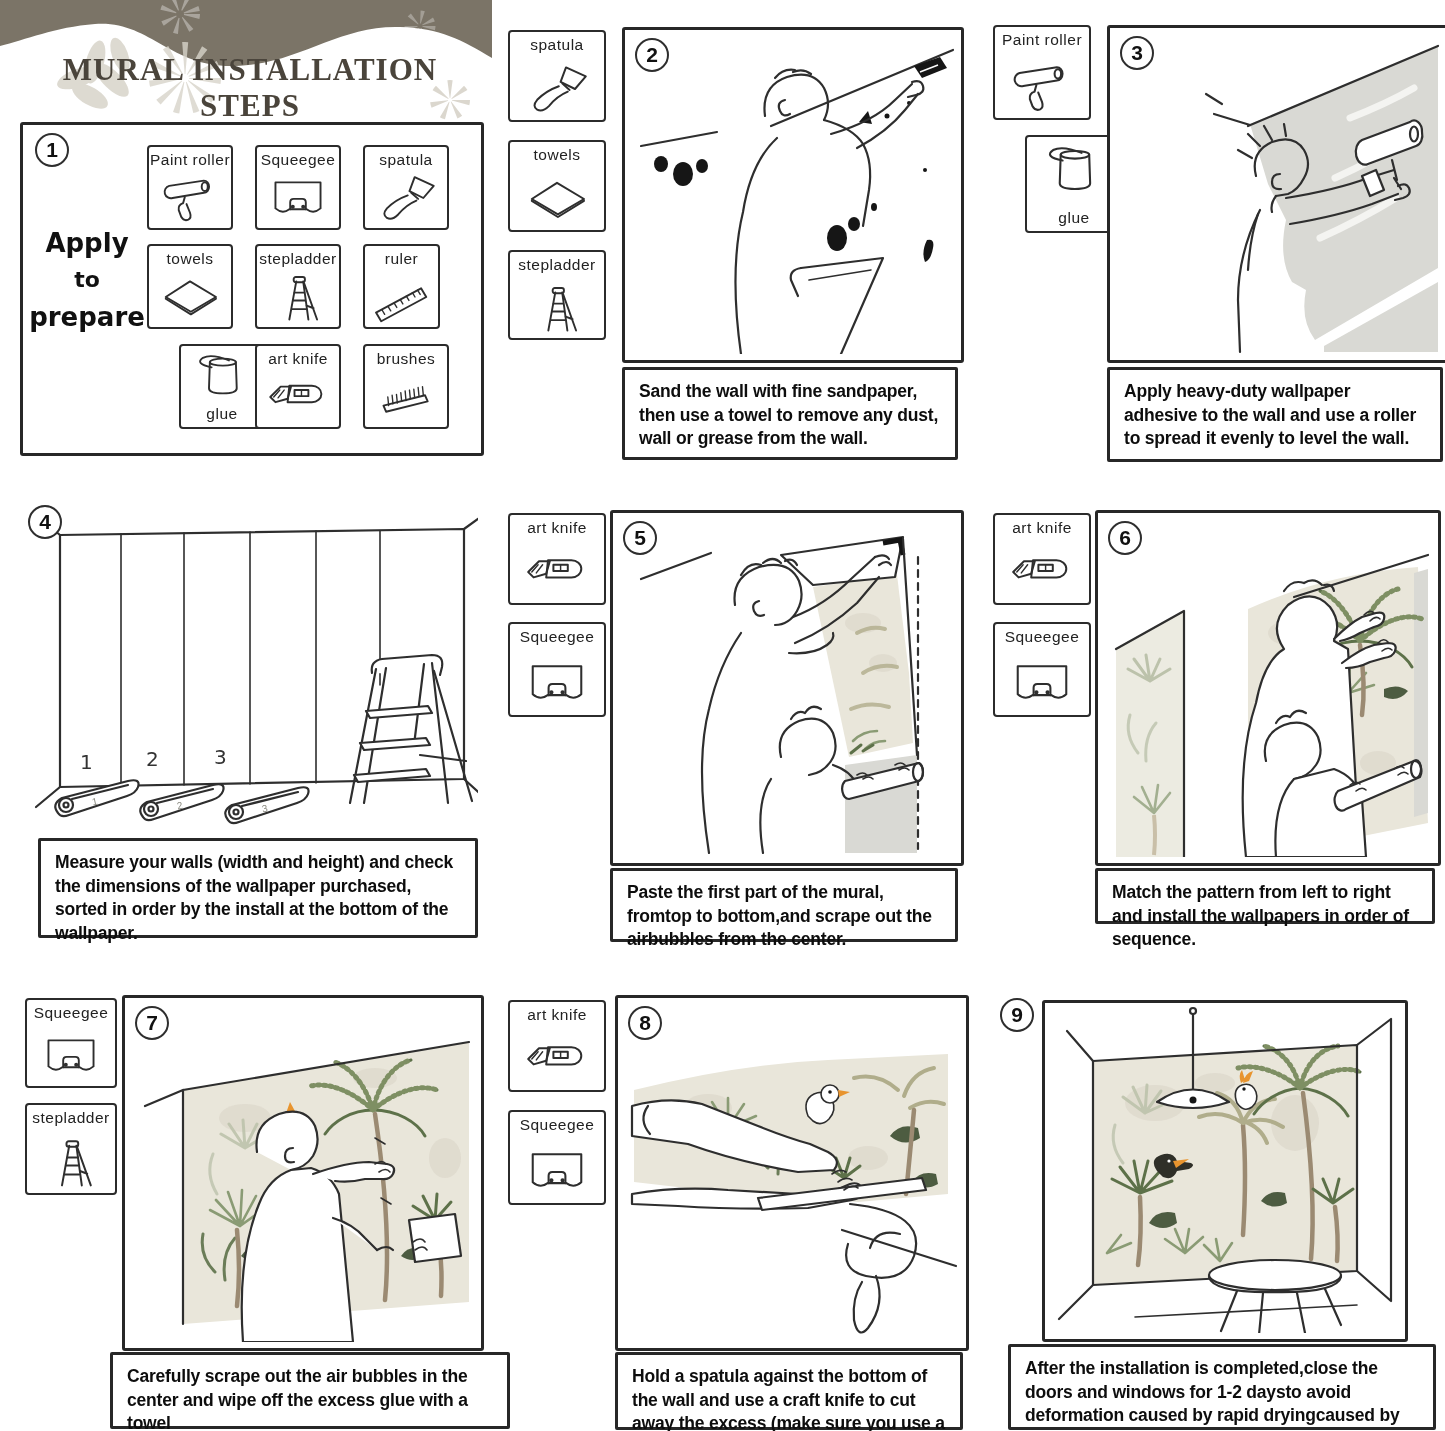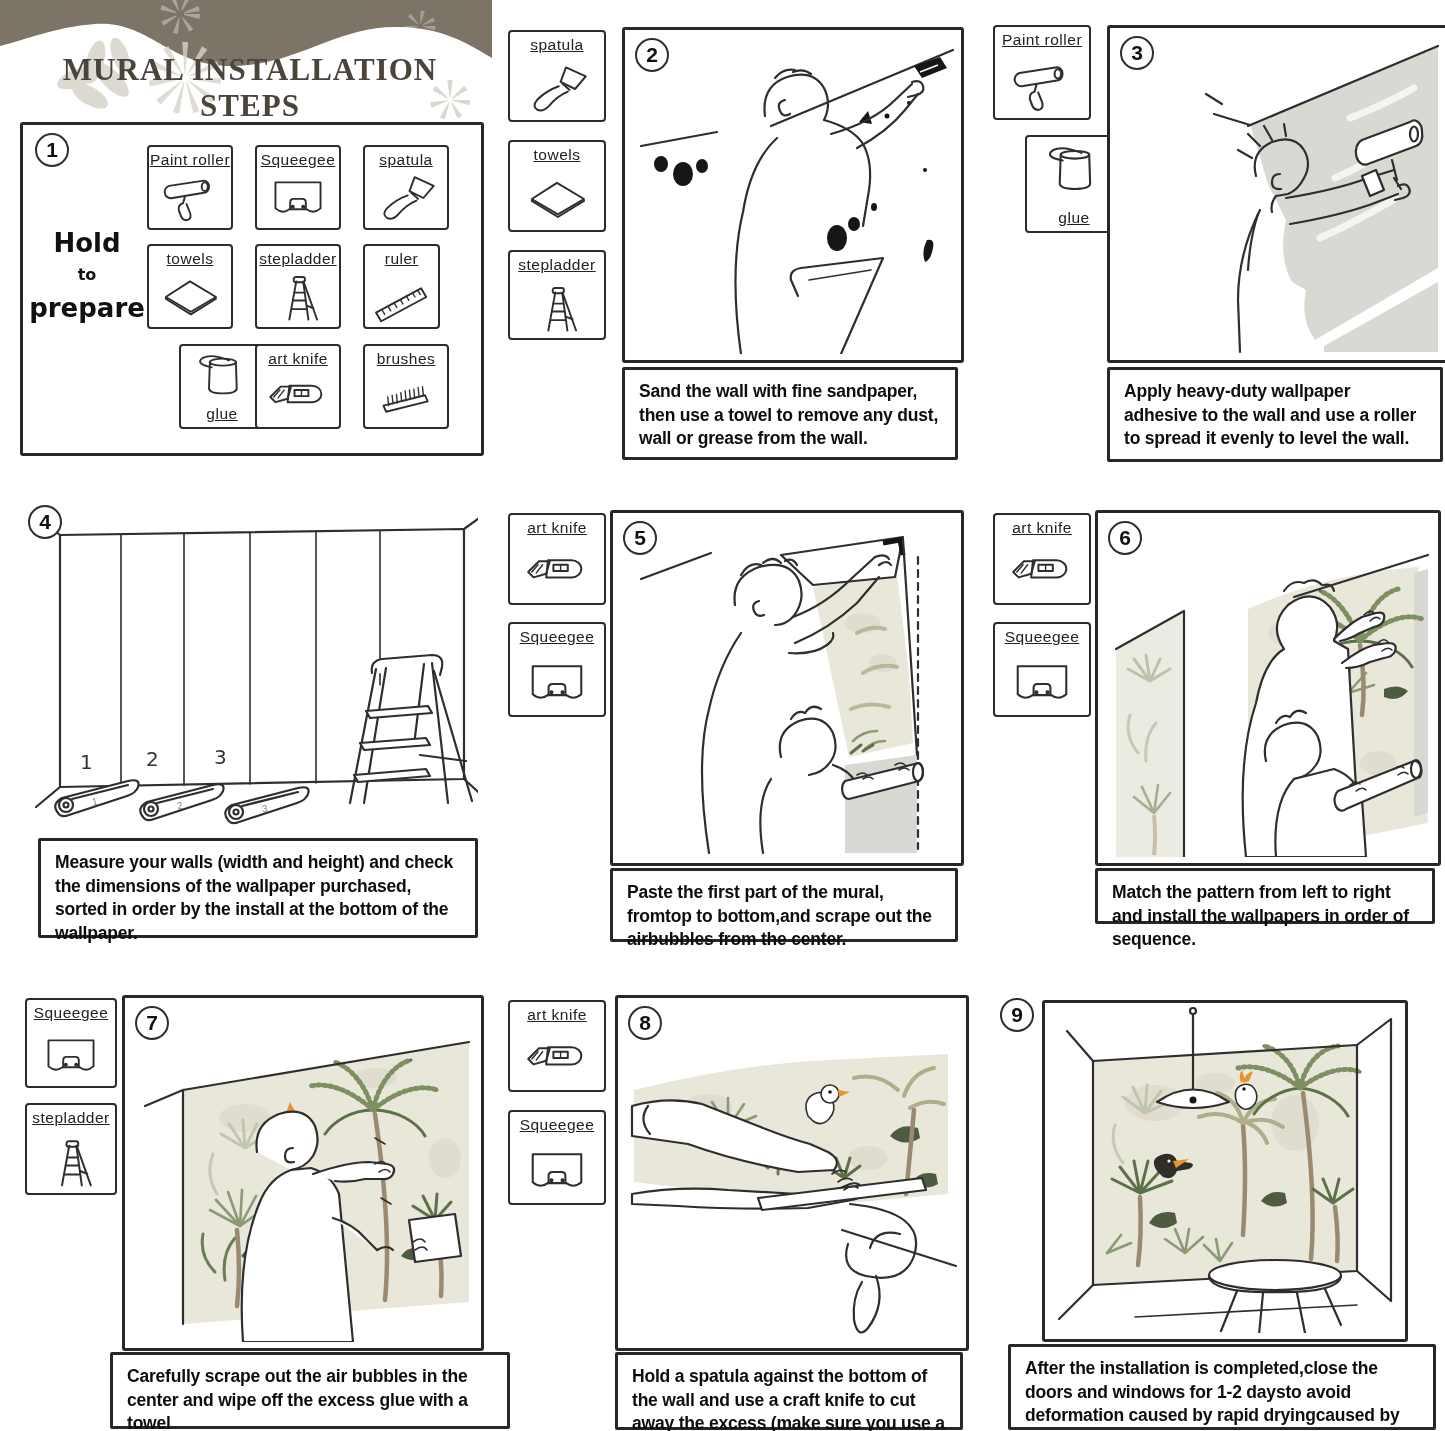--- a/index.html
+++ b/index.html
@@ -16,21 +16,21 @@
     font-size:17.5px;font-weight:600;letter-spacing:-0.2px;line-height:1.35;
     padding:10px 14px;box-sizing:border-box;color:#0d0d0d;}
   .num{position:absolute;width:34px;height:34px;border:2.5px solid #2e2e2e;border-radius:50%;
     display:flex;align-items:center;justify-content:center;font-size:21px;font-weight:600;
     background:#fff;box-sizing:border-box;z-index:5;}
   
   .tile,.sbox{position:absolute;border:2.5px solid #2b2b2b;border-radius:4px;background:#fff;
     display:flex;flex-direction:column;align-items:center;justify-content:space-between;
     box-sizing:border-box;padding:4px 2px;}
   .tile.rev,.sbox.rev{flex-direction:column-reverse;margin-left:32px;}
-  .tlabel{font-size:15.5px;letter-spacing:0.5px;color:#222;white-space:nowrap;text-decoration:underline;}
+  .tlabel{font-size:15.5px;letter-spacing:0.5px;color:#222;white-space:nowrap;}
   .ticon{flex:0 0 auto;}
   .ill{position:absolute;left:0;top:0;}
   .wnum{position:absolute;font-size:20px;color:#333;font-family:"DejaVu Sans",sans-serif;}
   .rnum{position:absolute;font-size:10px;color:#8a8a80;transform:rotate(-12deg);}
   
   svg .ln{stroke:#2e2e2e;stroke-width:2.2;fill:none;stroke-linecap:round;stroke-linejoin:round;}
   svg .thin{stroke-width:1.6;}
   svg .wfill{fill:#fff;}
   svg .blob{fill:#161616;stroke:none;}
   svg .gray{fill:#d9d9d4;stroke:none;}
@@ -116,22 +116,22 @@
       <ellipse cx="120" cy="55" rx="8" ry="18" transform="rotate(-20 120 55)"></ellipse>
     </g>
     <circle cx="185" cy="78" r="20" fill="none" stroke="#d7d3c9" stroke-width="32" stroke-dasharray="3.5 8" opacity="0.8"></circle>
     <circle cx="450" cy="100" r="11" fill="none" stroke="#d7d3c9" stroke-width="18" stroke-dasharray="3 7" opacity="0.9"></circle>
   </svg>
   <div id="page-title">MURAL INSTALLATION STEPS</div>
 
   <div class="mainbox" style="left:20px;top:122px;width:458px;height:328px">
     <div class="num" style="left:12px;top:8px">1</div>
     <div style="position:absolute;left:4px;top:98px;width:120px;text-align:center;font-weight:bold;font-size:26px;font-family:'DejaVu Sans',sans-serif;line-height:1.55">
-      <div>Hold</div>
-      <div style="font-size:16px">to</div>
+      <div>Apply</div>
+      <div style="font-size:22px">to</div>
       <div>prepare</div>
     </div>
     <div class="tile" style="left:124px;top:20px;width:86px;height:85px">
       <div class="tlabel">Paint roller</div>
       <svg class="ticon" width="74" height="52" viewBox="0 0 80 60">
           <use href="#i-roller"></use>
         </svg>
     </div>
     <div class="tile" style="left:232px;top:20px;width:86px;height:85px">
       <div class="tlabel">Squeegee</div>

